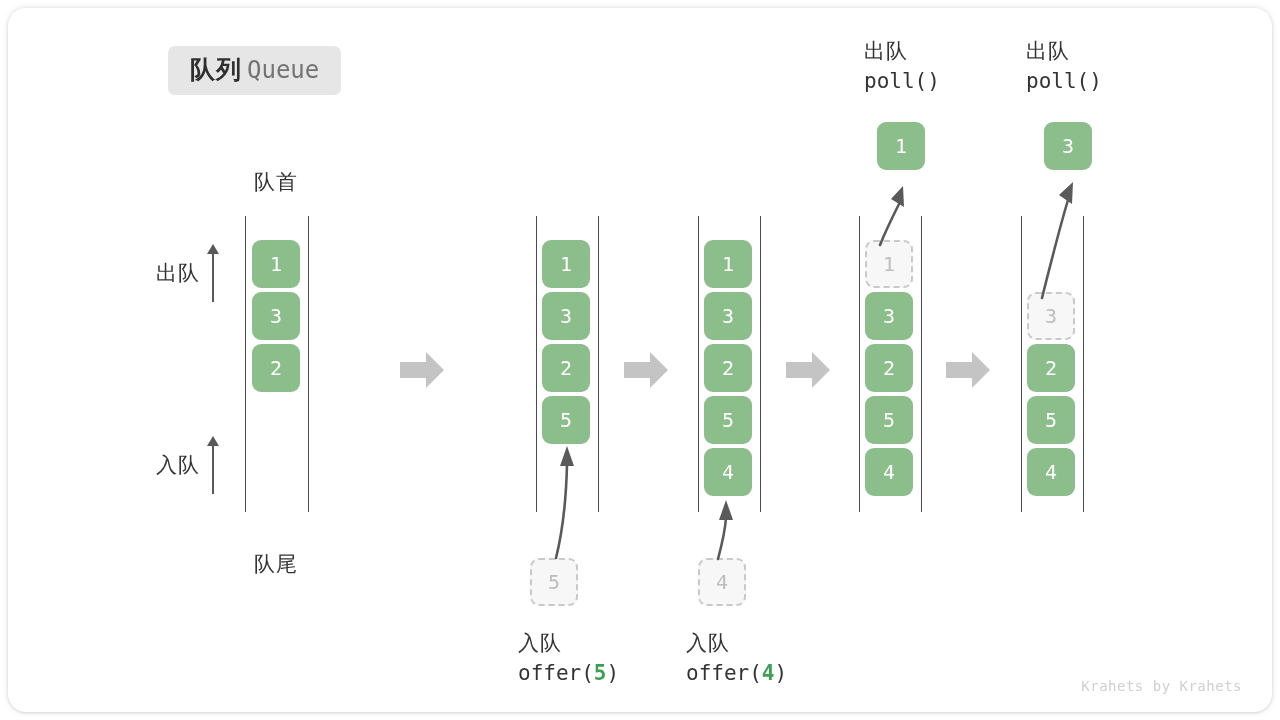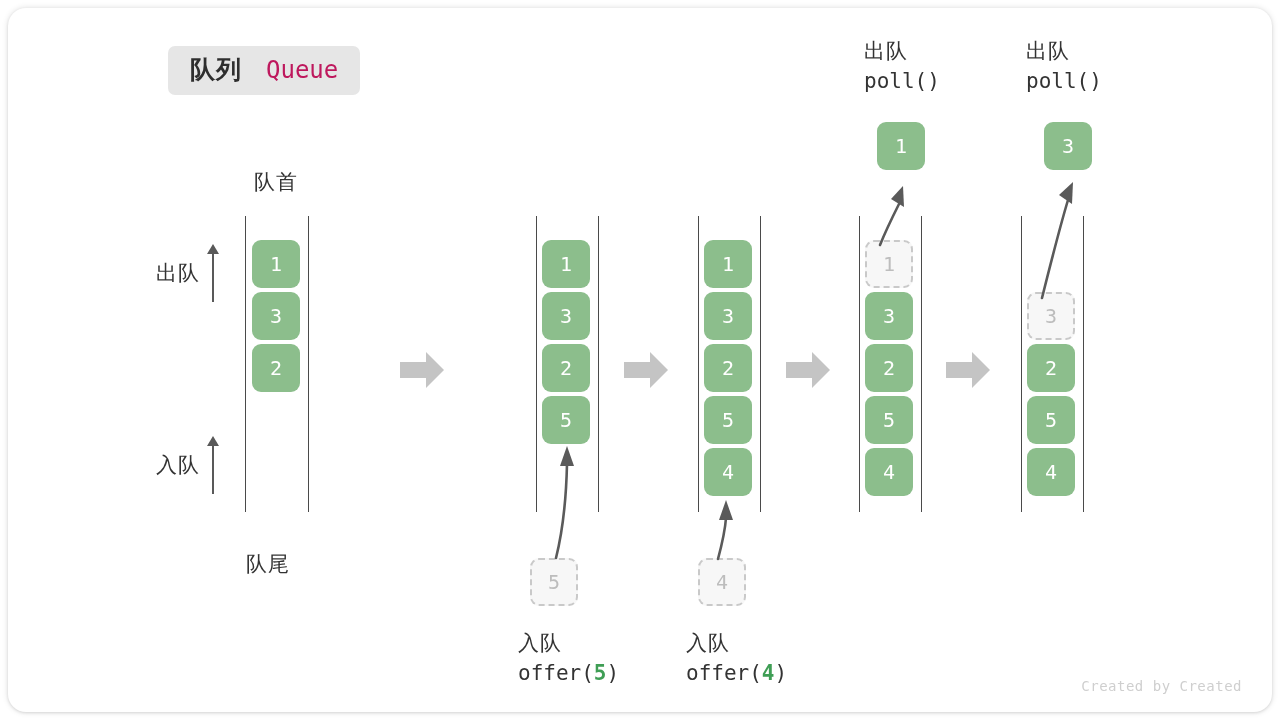--- a/index.html
+++ b/index.html
@@ -40,41 +40,41 @@
   }
   #title-badge .cn {
     font-size: 25px;
     font-weight: bold;
     color: #2e2e2e;
     letter-spacing: 1px;
   }
   #title-badge .en {
     font-size: 24px;
     font-family: "DejaVu Sans Mono", "Liberation Mono", monospace;
-    color: #be185d;
-    margin-left: 24px;
+    color: #737373;
+    margin-left: 5px;
     text-align: right;
   }
 
   
   .cjk-bold {
     font-family: "Liberation Sans", "DejaVu Sans", sans-serif;
     font-weight: normal;
     color: #333333;
   }
 
   #front-label, #rear-label {
     position: absolute;
     font-size: 21px;
     letter-spacing: 1px;
     text-align: center;
     width: 120px;
   }
   #front-label { left: 208px; top: 160px; }
-  #rear-label  { left: 200px; top: 542px; }
+  #rear-label  { left: 208px; top: 542px; }
 
   
   .side-op {
     position: absolute;
     display: flex;
     align-items: center;
     gap: 7px;
   }
   .side-op .txt {
     font-size: 21px;
@@ -344,15 +344,15 @@
       <path d="M 14 124 C 22 92, 31 56, 40 26" stroke="#5a5a5a" stroke-width="2.6" fill="none" stroke-linecap="round"></path>
       <polygon points="45,8 44,30 31,21" fill="#5a5a5a"></polygon>
     </svg>
   </div>
 
   <div class="top-caption" style="left:1018px; top:28px;">
     <span class="cn cjk-bold" style="font-weight:normal">出队</span>
     <span class="code">poll()</span>
   </div>
 
-  <div id="credit">Created by Created</div>
+  <div id="credit">Krahets by Krahets</div>
 
 </div>
 
 </body></html>

